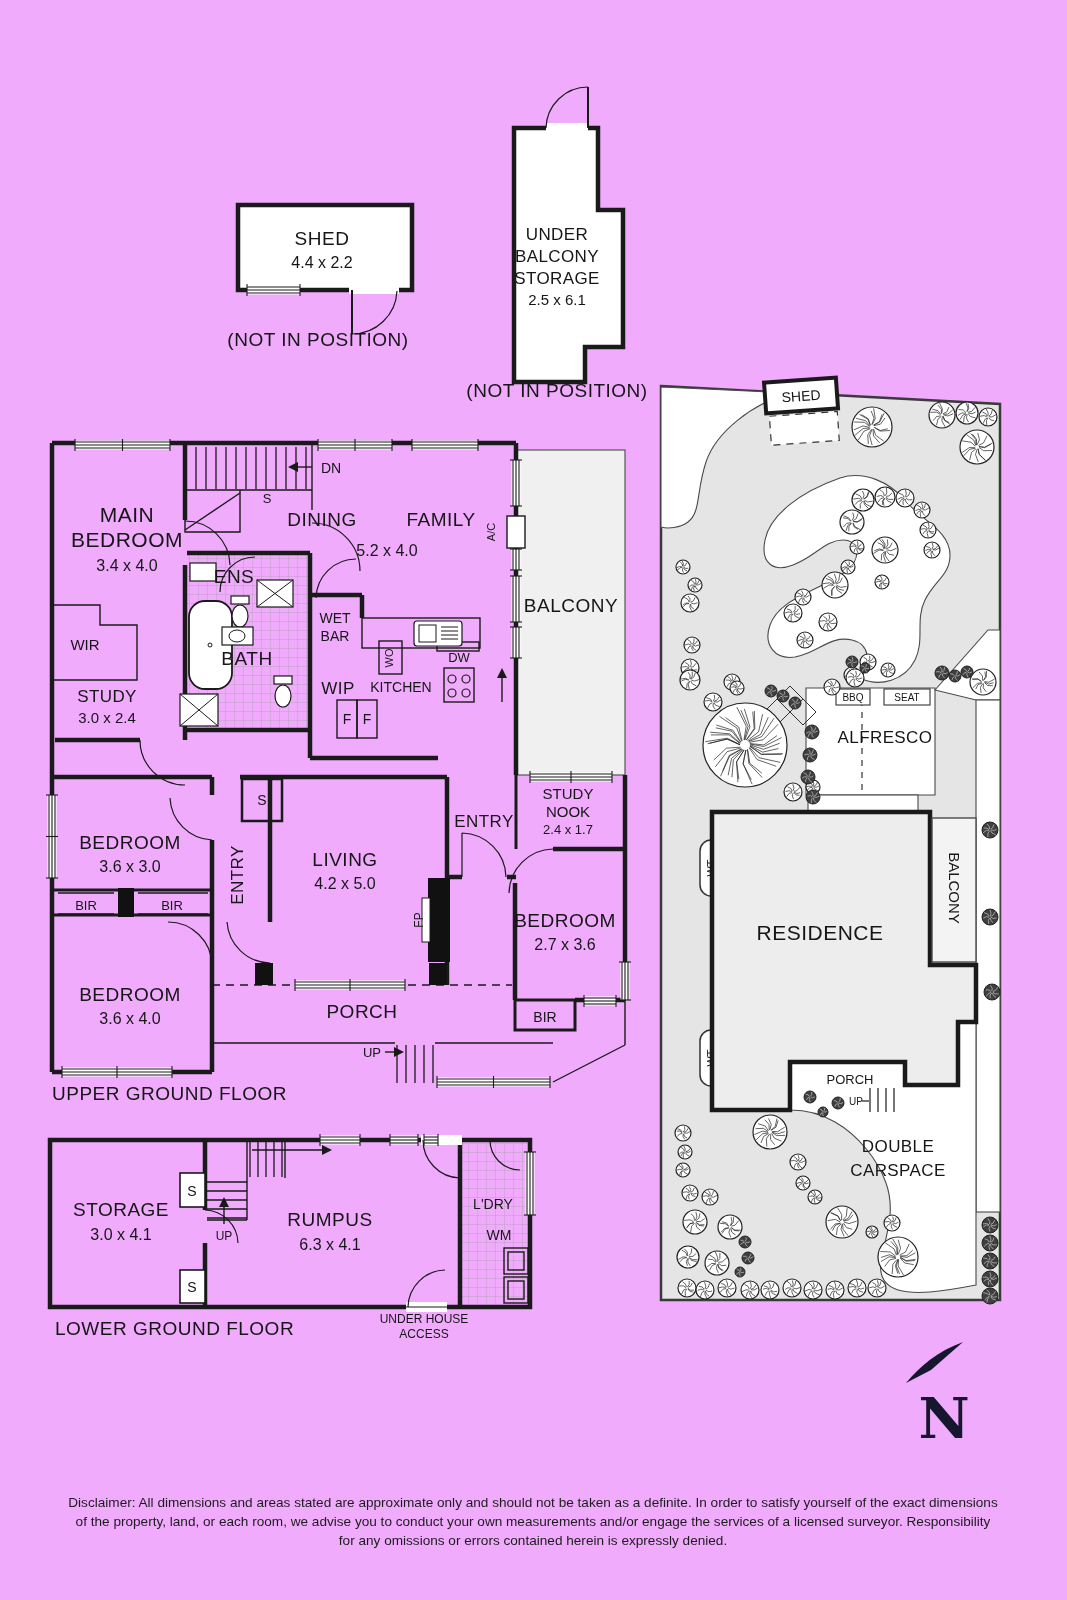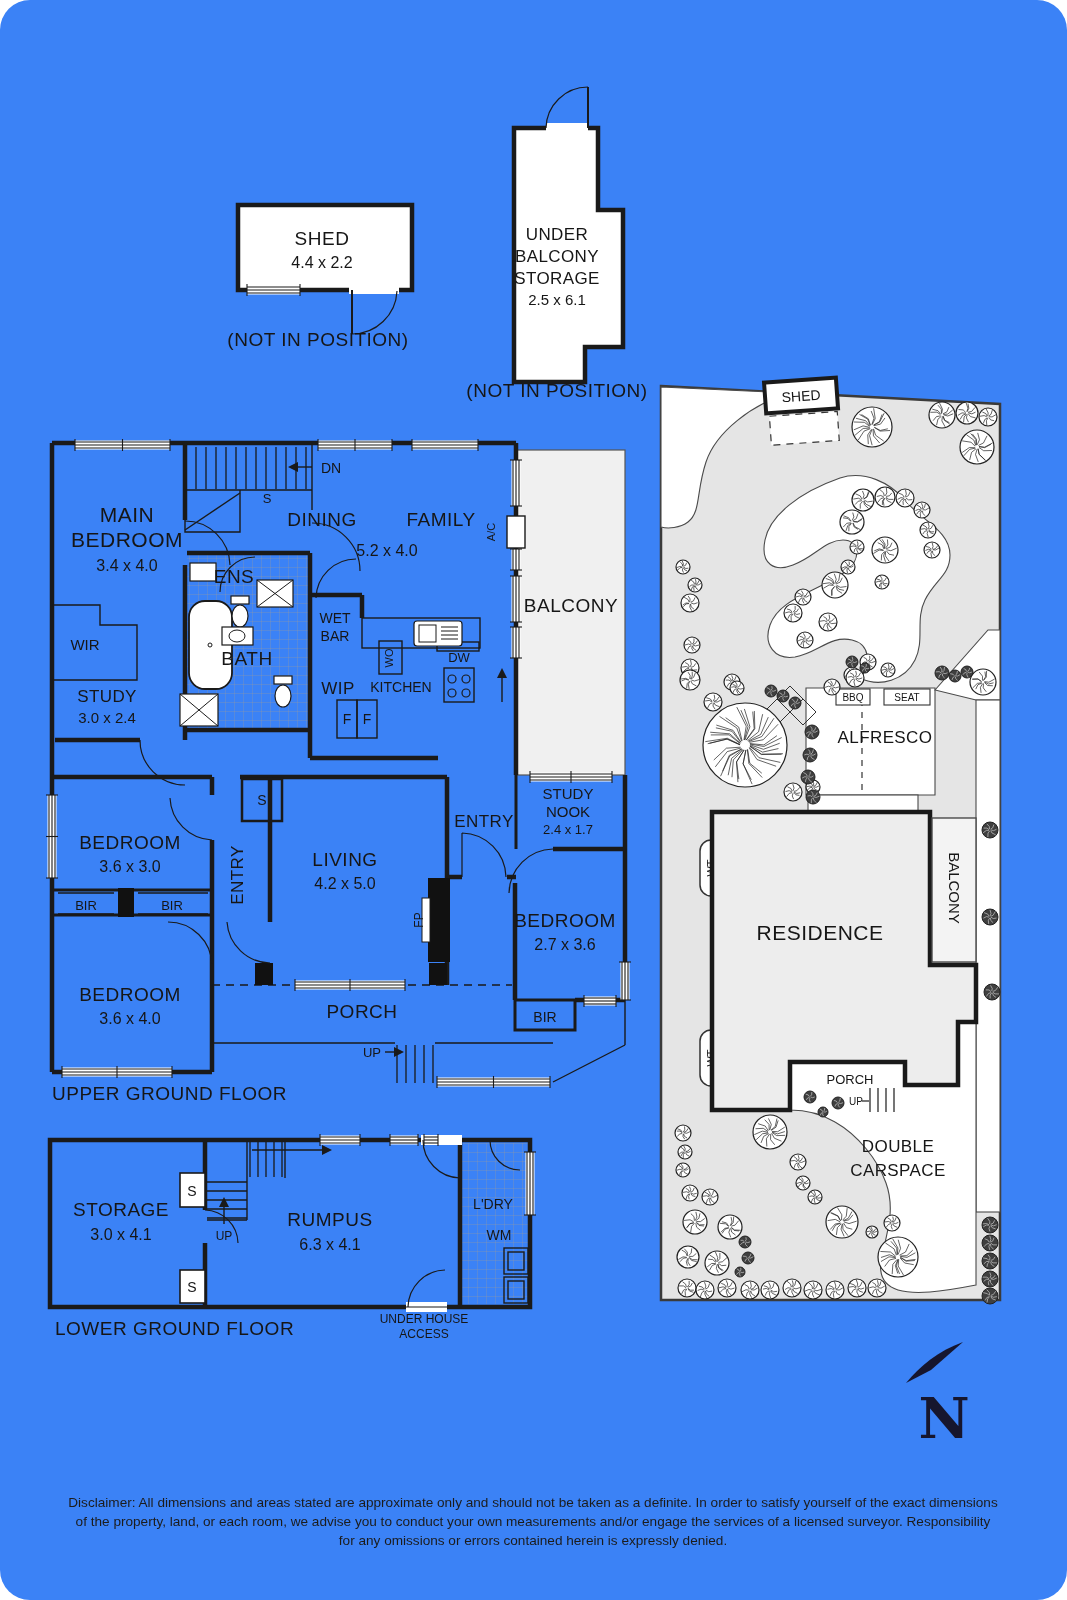--- a/index.html
+++ b/index.html
@@ -1,16 +1,16 @@
 <!DOCTYPE html>
 <html><head>
 <meta charset="utf-8">
 <style>
   html,body{margin:0;padding:0;background:#fff;}
-  .page{width:1067px;height:1600px;position:relative;background:#3b82f6;overflow:hidden;border-radius:30px;}
+  .page{width:1067px;height:1600px;position:relative;background:#f0abfc;overflow:hidden;}
   svg{display:block;}
   .t{font-family:"Liberation Sans","DejaVu Sans",sans-serif;fill:#161616;}
   .mid{text-anchor:middle;}
   .s21{font-size:21px;letter-spacing:.5px;}
   .s19{font-size:19px;letter-spacing:.5px;}
   .s17{font-size:17px;letter-spacing:.4px;}
   .s15{font-size:15px;}
   .s14{font-size:14px;}
   .s13{font-size:13px;}
   .s12{font-size:12px;}

